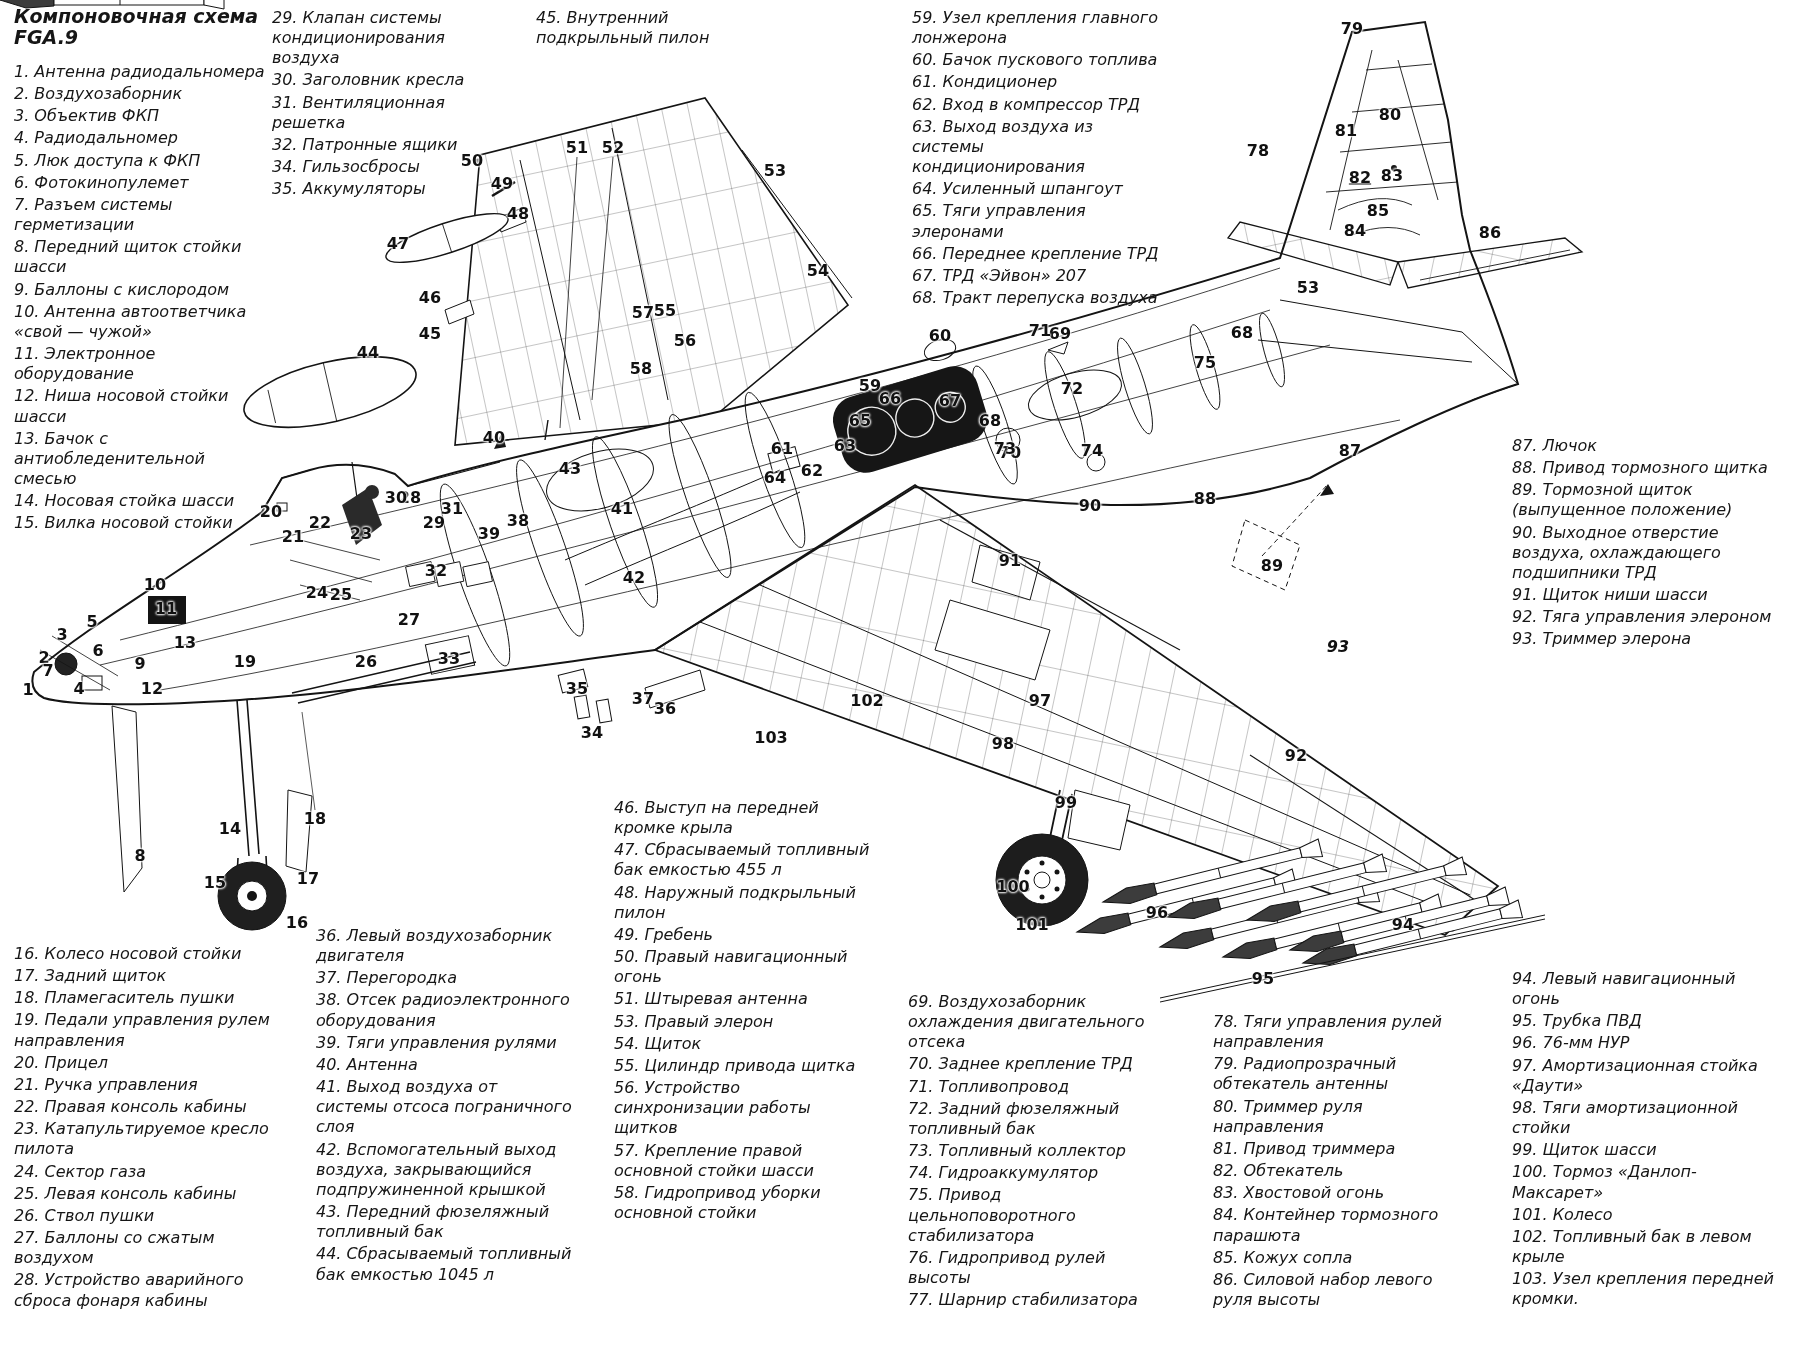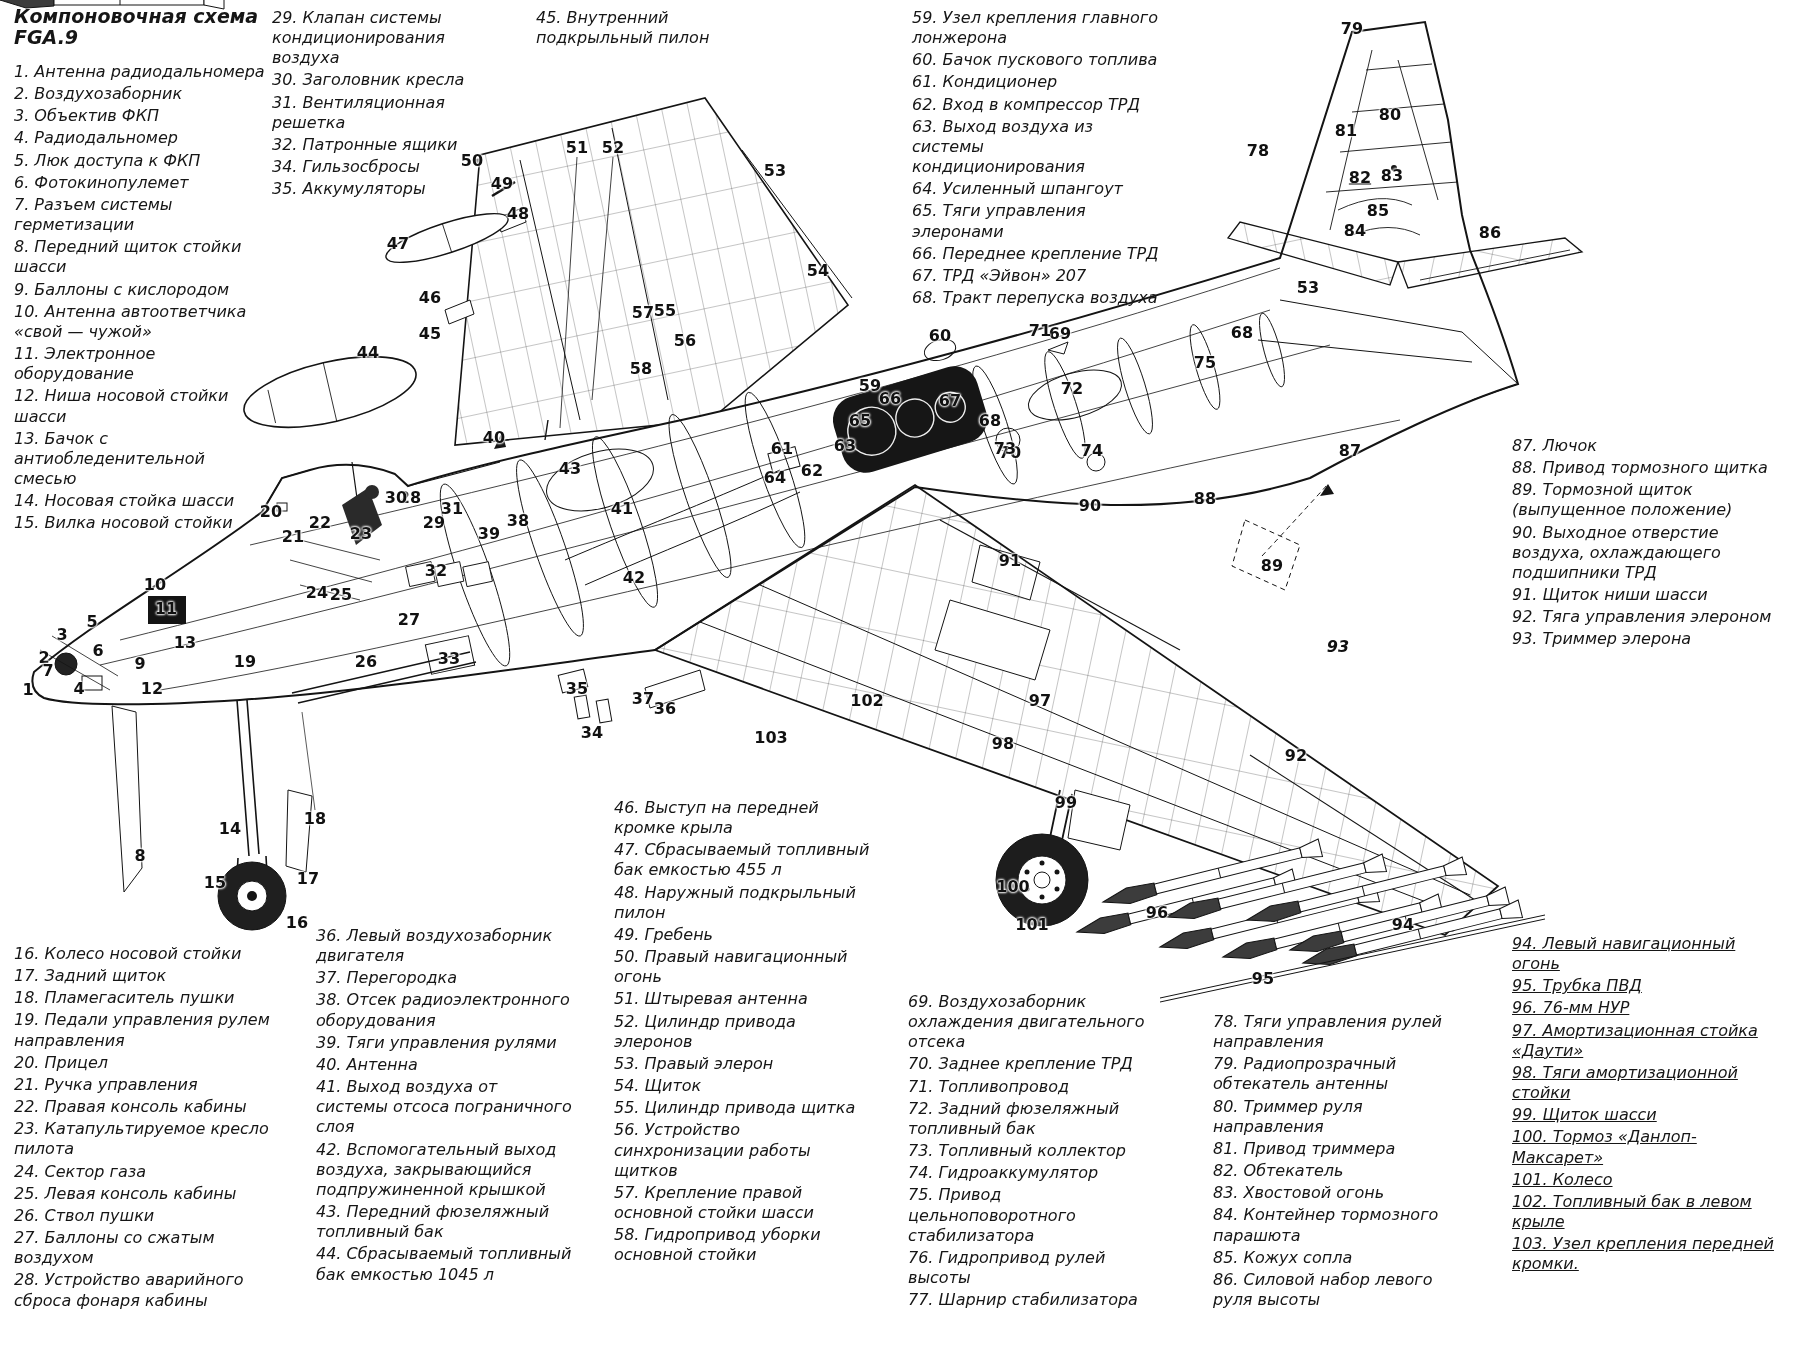--- a/index.html
+++ b/index.html
@@ -12,21 +12,21 @@
   .c1{left:14px;top:62px;width:256px;}
   .c2{left:272px;top:8px;width:244px;}
   .c3{left:536px;top:8px;width:240px;}
   .c4{left:912px;top:8px;width:248px;}
   .cmr{left:1512px;top:436px;width:278px;}
   .b1{left:14px;top:944px;width:260px;}
   .b2{left:316px;top:926px;width:258px;}
   .b3{left:614px;top:798px;width:256px;}
   .b4{left:908px;top:992px;width:264px;}
   .b5{left:1213px;top:1012px;width:264px;}
-  .b6{left:1512px;top:934px;width:262px;text-decoration:underline;}
+  .b6{left:1512px;top:969px;width:262px;}
   .callouts{position:absolute;left:0;top:0;width:1800px;height:1357px;pointer-events:none;}
   .co{position:absolute;transform:translate(-50%,-50%);font-style:normal;font-weight:bold;
       font-size:16px;color:#111;white-space:nowrap;
       text-shadow:0 0 2px #fff,0 0 2px #fff,0 0 3px #fff,0 0 3px #fff;}
 </style>
 </head>
 <body>
 
 <div class="page">
 
@@ -395,21 +395,20 @@
       <div class="li">43. Передний фюзеляжный топливный бак</div>
       <div class="li">44. Сбрасываемый топливный бак емкостью 1045 л</div>
     </div>
   <div class="col b3">
       <div class="li">46. Выступ на передней кромке крыла</div>
       <div class="li">47. Сбрасываемый топливный бак емкостью 455 л</div>
       <div class="li">48. Наружный подкрыльный пилон</div>
       <div class="li">49. Гребень</div>
       <div class="li">50. Правый навигационный огонь</div>
       <div class="li">51. Штыревая антенна</div>
-      <div class="li">52. Цилиндр привода элеронов</div>
       <div class="li">53. Правый элерон</div>
       <div class="li">54. Щиток</div>
       <div class="li">55. Цилиндр привода щитка</div>
       <div class="li">56. Устройство синхронизации работы щитков</div>
       <div class="li">57. Крепление правой основной стойки шасси</div>
       <div class="li">58. Гидропривод уборки основной стойки</div>
     </div>
   <div class="col b4">
       <div class="li">69. Воздухозаборник охлаждения двигательного отсека</div>
       <div class="li">70. Заднее крепление ТРД</div>

